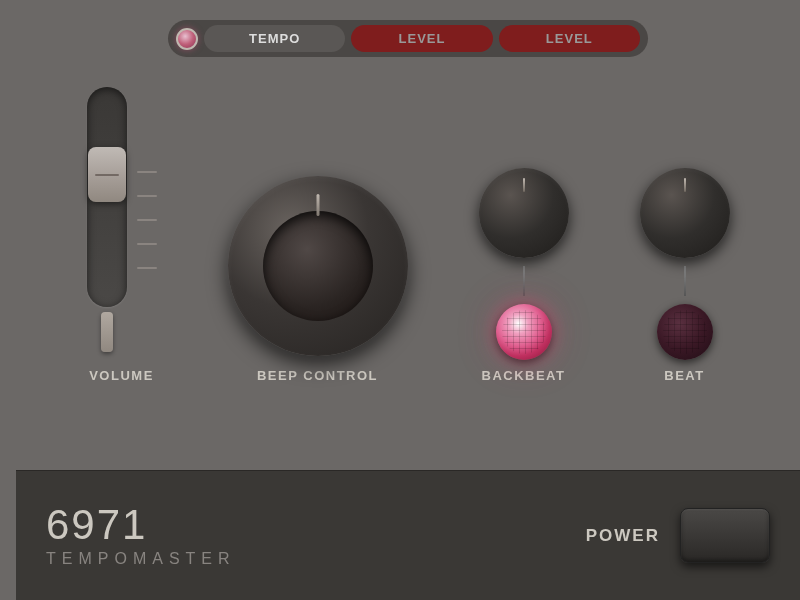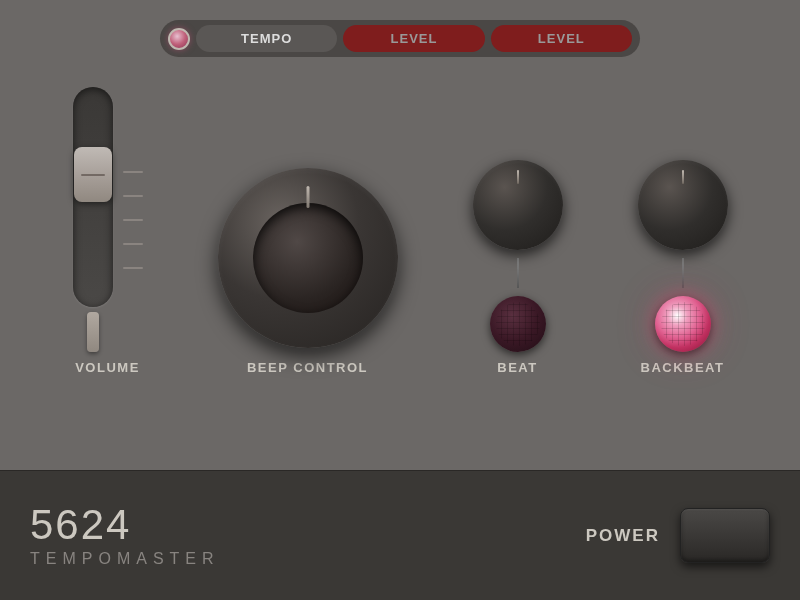--- a/index.html
+++ b/index.html
@@ -11,20 +11,21 @@
       font-family: 'Arial', sans-serif;
       overflow: hidden;
     }
 
     .main-panel {
       width: 800px;
       height: 600px;
       background: #6b6866;
       display: flex;
       flex-direction: column;
+      padding-left: 16px;
     }
 
     
     .control-area {
       flex: 1;
       padding: 20px 30px;
       position: relative;
       background: #6b6866;
     }
 
@@ -80,21 +81,21 @@
       justify-content: space-around;
       padding: 0 10px;
       gap: 10px;
     }
 
     
     .volume-section {
       display: flex;
       flex-direction: column;
       align-items: center;
-      gap: 8px;
+      gap: 16px;
     }
 
     .volume-controls {
       display: flex;
       align-items: center;
       gap: 10px;
     }
 
     
     .slider-container {
@@ -392,43 +393,43 @@
           <div class="big-knob-inner"></div>
         </div>
         <div class="control-label section-label">BEEP CONTROL</div>
       </div>
 
       <div class="knob-section">
         <div class="small-knob">
           <div class="small-knob-indicator"></div>
         </div>
         <div class="connector-line"></div>
-        <div class="led-button led-off">
+        <div class="led-button led-on">
           <div class="led-grid"></div>
         </div>
-        <div class="control-label section-label">BEAT</div>
+        <div class="control-label section-label">BACKBEAT</div>
       </div>
 
       <div class="knob-section">
         <div class="small-knob">
           <div class="small-knob-indicator"></div>
         </div>
         <div class="connector-line"></div>
-        <div class="led-button led-on">
+        <div class="led-button led-off">
           <div class="led-grid"></div>
         </div>
-        <div class="control-label section-label">BACKBEAT</div>
+        <div class="control-label section-label">BEAT</div>
       </div>
 
     </div>
   </div>
 
   <div class="bottom-bar">
     <div class="brand-section">
-      <div class="brand-number">5624</div>
+      <div class="brand-number">6971</div>
       <div class="brand-name">TEMPOMASTER</div>
     </div>
     <div class="power-section">
       <div class="power-label">POWER</div>
       <div class="power-button"></div>
     </div>
   </div>
 
 </div>
 

